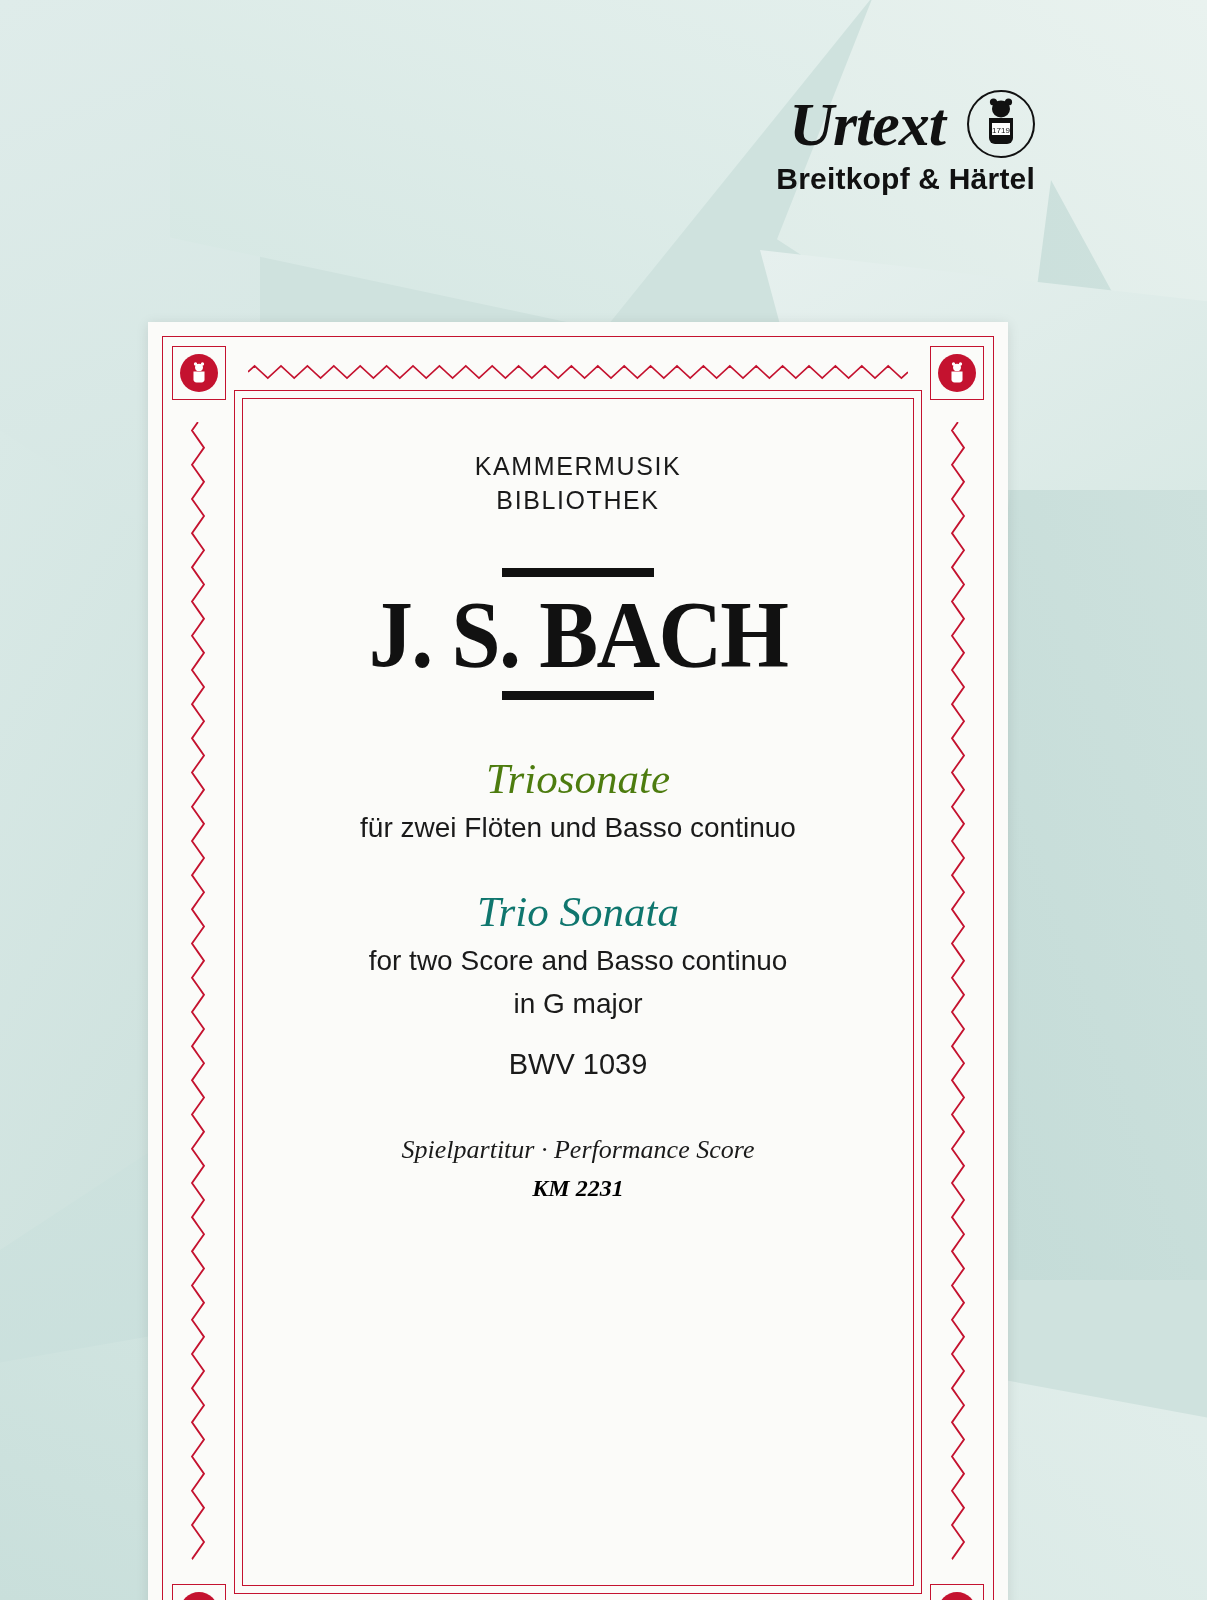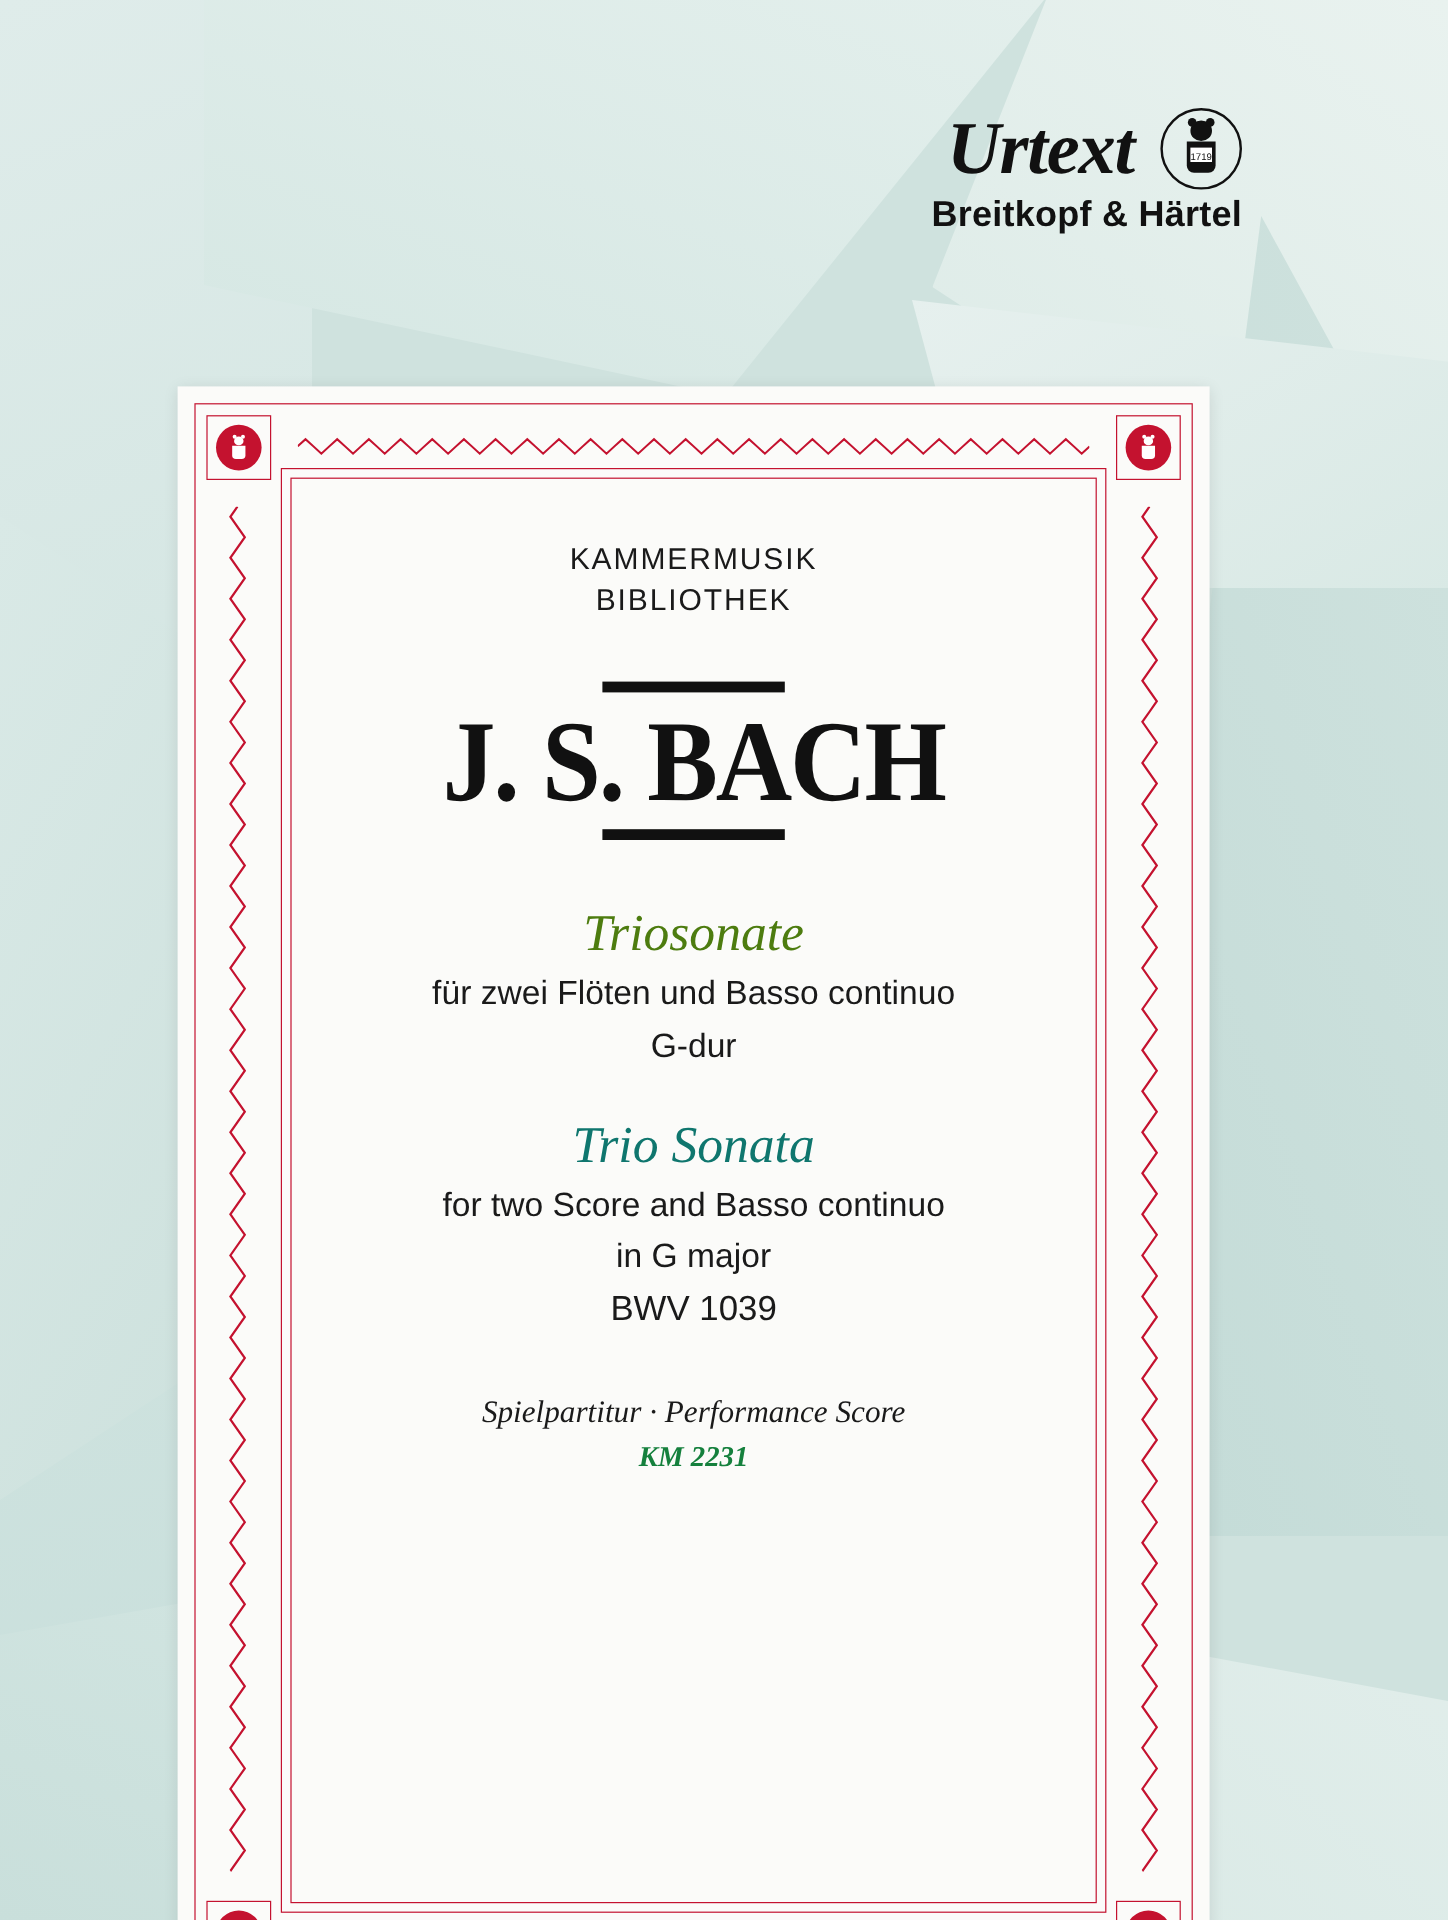--- a/index.html
+++ b/index.html
@@ -239,37 +239,37 @@
   .title-en {
     font-family: "Liberation Serif", serif;
     font-style: italic;
     font-size: 43px;
     margin-top: 40px;
     color: #0f766e;
   }
   .bwv {
     font-family: "Liberation Sans", sans-serif;
     font-size: 29px;
-    margin-top: 10px;
+    margin-top: 26px;
     color: #1a1a1a;
   }
   .score-line {
     font-family: "Liberation Serif", serif;
     font-style: italic;
     font-size: 26px;
     margin-top: 54px;
     color: #1a1a1a;
   }
   .plate {
     font-family: "Liberation Serif", serif;
     font-style: italic;
     font-weight: 700;
     font-size: 24px;
     margin-top: 10px;
-    color: #15803d;
+    color: #000000;
   }
 </style>
 </head>
 <body>
 
 <div class="bg">
   <div class="facet facet-1"></div>
   <div class="facet facet-2"></div>
   <div class="facet facet-3"></div>
   <div class="facet facet-4"></div>
@@ -371,21 +371,20 @@
     </div>
 
     <div class="composer-block">
       <div class="rule"></div>
       <div class="composer">J. S. BACH</div>
       <div class="rule"></div>
     </div>
 
     <div class="title-de">Triosonate</div>
     <div class="subtitle">für zwei Flöten und Basso continuo</div>
-    <div class="subtitle">G-dur</div>
 
     <div class="title-en">Trio Sonata</div>
     <div class="subtitle">for two Score and Basso continuo</div>
     <div class="subtitle">in G major</div>
 
     <div class="bwv">BWV 1039</div>
 
     <div class="score-line">Spielpartitur · Performance Score</div>
     <div class="plate">KM 2231</div>
   </div>

